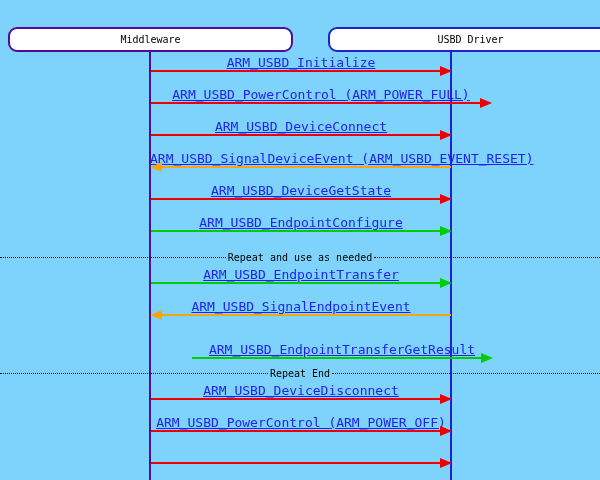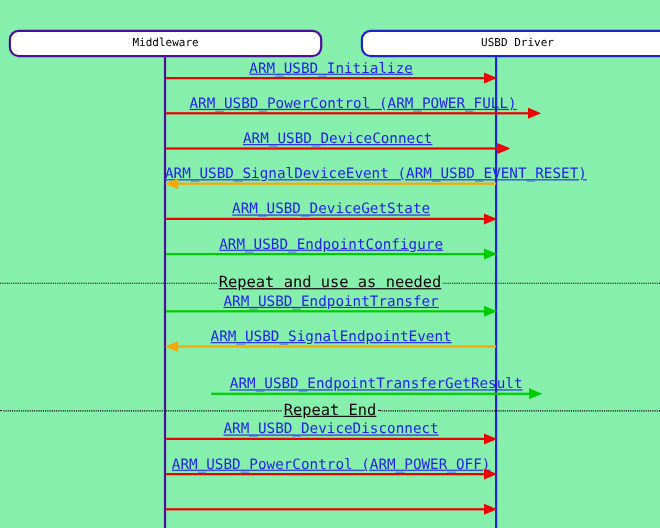--- a/index.html
+++ b/index.html
@@ -5,21 +5,21 @@
   html, body {
     margin: 0;
     padding: 0;
     background: #ffffff;
     font-family: "DejaVu Sans Mono", "Liberation Mono", monospace;
   }
   .diagram {
     position: relative;
     width: 600px;
     height: 480px;
-    background: #86efac;
+    background: #7dd3fc;
     overflow: hidden;
   }
   .participant {
     position: absolute;
     top: 27px;
     width: 281px;
     height: 21px;
     border-radius: 9px;
     background: #ffffff;
     display: flex;
@@ -85,26 +85,25 @@
     display: flex;
     align-items: center;
     z-index: 2;
   }
   .divider-line {
     flex: 1;
     height: 0;
     border-top: 1px dotted #000000;
   }
   .divider-label {
-    font-size: 14px;
+    font-size: 10px;
     color: #000000;
     line-height: 13px;
     padding: 0 2px;
     white-space: nowrap;
-    text-decoration: underline;
   }
 </style>
 </head>
 <body>
 
 <div class="diagram">
   <div class="participant left" style="border: 2px solid rgb(75, 15, 156);">
     <span>Middleware</span>
   </div>
   <div class="participant right" style="border: 2px solid rgb(34, 34, 204);">
@@ -116,21 +115,21 @@
       <div class="msg-row" style="top: 56px;">
         <span class="msg-label" style="color: rgb(34, 34, 238);">ARM_USBD_Initialize</span>
         <div class="msg-line to-right" style="background: rgb(238, 0, 0);"></div>
         <div class="arrow-head to-right" style="border-left-color: rgb(238, 0, 0);"></div>
       </div>
       <div class="msg-row" style="top: 88px; padding-left: 40px;">
         <span class="msg-label" style="color: rgb(34, 34, 238);">ARM_USBD_PowerControl (ARM_POWER_FULL)</span>
         <div class="msg-line to-right" style="background: rgb(238, 0, 0);"></div>
         <div class="arrow-head to-right" style="border-left-color: rgb(238, 0, 0);"></div>
       </div>
-      <div class="msg-row" style="top: 120px; padding-left: 12px;">
+      <div class="msg-row" style="top: 120px;">
         <span class="msg-label" style="color: rgb(34, 34, 238);">ARM_USBD_DeviceConnect</span>
         <div class="msg-line to-right" style="background: rgb(238, 0, 0);"></div>
         <div class="arrow-head to-right" style="border-left-color: rgb(238, 0, 0);"></div>
       </div>
       <div class="msg-row" style="top: 152px;">
         <span class="msg-label" style="color: rgb(34, 34, 238);">ARM_USBD_SignalDeviceEvent (ARM_USBD_EVENT_RESET)</span>
         <div class="msg-line to-left" style="background: rgb(249, 166, 2);"></div>
         <div class="arrow-head to-left" style="border-right-color: rgb(249, 166, 2);"></div>
       </div>
       <div class="msg-row" style="top: 184px;">

